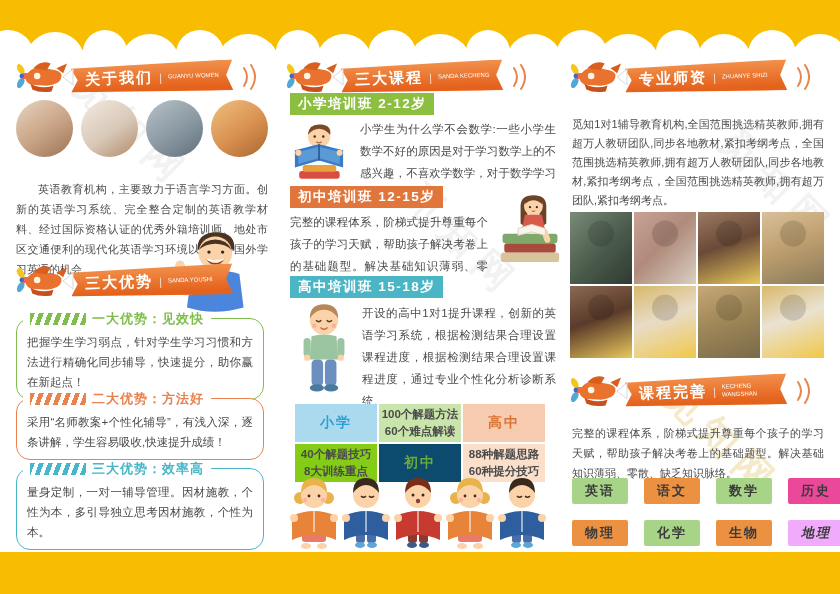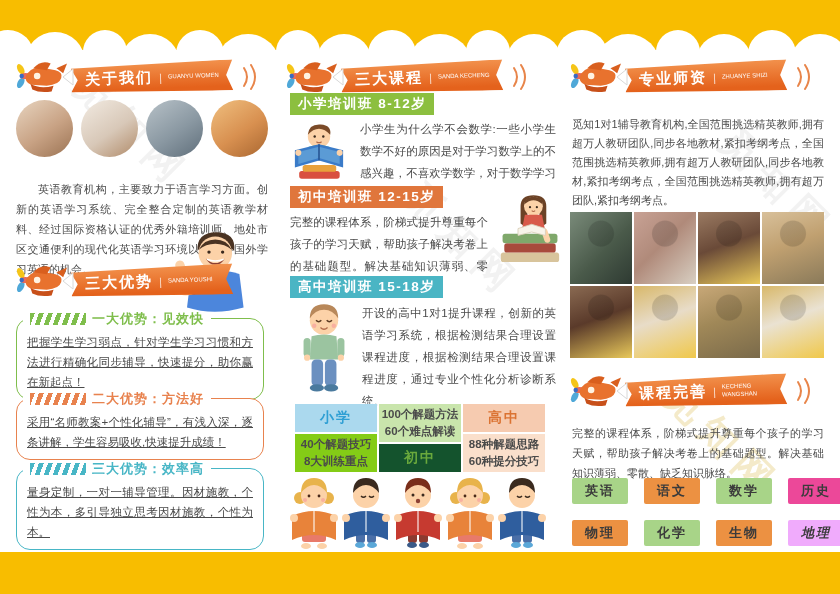--- a/index.html
+++ b/index.html
@@ -34,38 +34,38 @@
   .c1{background:linear-gradient(145deg,#E8D5C0 0%,#C8A284 55%,#9A7252 100%);}
   .c2{background:linear-gradient(145deg,#F2EBE2 0%,#D8C8B8 55%,#B08A68 100%);}
   .c3{background:linear-gradient(145deg,#B8C2C8 0%,#8A98A2 55%,#5F6E7A 100%);}
   .c4{background:linear-gradient(145deg,#F0C080 0%,#D89050 55%,#A86630 100%);}
   .para{position:absolute;font-size:11px;line-height:20px;text-align:justify;color:#4a4a4a;}
   .about-para{left:16px;top:168px;width:252px;text-indent:2em;}
 
   .thumb-boy{position:absolute;left:150px;top:228px;width:118px;height:88px;z-index:4;}
 
   .adv-box{position:absolute;left:16px;width:226px;border:1.6px solid var(--c);
-           border-radius:14px;padding:13px 10px 7px 10px;background:#fff;text-decoration:underline;}
+           border-radius:14px;padding:13px 10px 7px 10px;background:#fff;}
   .adv-head{position:absolute;top:-9px;left:6px;display:flex;align-items:center;gap:6px;
             background:#fff;padding:0 7px;}
   .slashes{width:56px;height:12px;
            background:repeating-linear-gradient(110deg,var(--c) 0 4.5px,transparent 4.5px 8.5px);}
   .adv-title{font-size:13px;font-weight:bold;color:var(--c);letter-spacing:1px;white-space:nowrap;}
   .adv-body{font-size:11.5px;line-height:20px;text-align:justify;}
 
   
   .course-tag{position:absolute;left:290px;padding:2px 8px;font-size:13.5px;font-weight:bold;
               color:#fff;letter-spacing:1.5px;z-index:3;white-space:nowrap;}
   .course-text{position:absolute;font-size:11.5px;line-height:22px;text-align:justify;}
   .illus{position:absolute;}
 
   .score-table{position:absolute;left:295px;top:404px;display:flex;gap:2px;}
   .score-col{display:flex;flex-direction:column;gap:2px;width:82px;}
   .cell{display:flex;flex-direction:column;align-items:center;justify-content:center;}
-  .cell.head{height:28px;font-size:14px;font-weight:bold;letter-spacing:2px;}
+  .cell.head{height:38px;font-size:14px;font-weight:bold;letter-spacing:2px;}
   .cell.body{height:38px;font-size:11.5px;font-weight:bold;color:#4a4a4a;line-height:1.45;}
   .cell-line{display:block;white-space:nowrap;}
 
   .kids{position:absolute;left:288px;top:468px;width:260px;height:84px;z-index:2;}
 
   
   .teach-para{left:572px;top:104px;width:252px;line-height:19px;}
   .photo-grid{position:absolute;left:570px;top:212px;width:254px;display:grid;
               grid-template-columns:repeat(4,62px);gap:2px;}
   .tphoto{width:62px;height:72px;position:relative;}
@@ -372,21 +372,21 @@
       <span class="ribbon-divider">|</span>
       <span class="ribbon-sub">SANDA KECHENG</span>
     </div>
     <svg class="swish">
         <use href="#sym-swish"></use>
       </svg>
   </div>
 
   <div class="course-tag" style="top: 93px; background-color: rgb(140, 191, 63);">
     <span>小学培训班</span>
-    <span>8-12岁</span>
+    <span>2-12岁</span>
   </div>
   <svg class="illus" style="left:288px;top:120px;width:62px;height:64px;">
       <use href="#sym-read-boy"></use>
     </svg>
   <p class="course-text" style="left:360px;top:106px;width:196px;">小学生为什么学不会数学:一些小学生数学不好的原因是对于学习数学上的不感兴趣，不喜欢学数学，对于数学学习上的失去兴趣。</p>
 
   <div class="course-tag" style="top: 186px; background-color: rgb(224, 118, 60);">
     <span>初中培训班</span>
     <span>12-15岁</span>
   </div>
@@ -410,21 +410,21 @@
       <div class="cell body" style="background-color: #84cc16;">
         <span class="cell-line">40个解题技巧</span>
         <span class="cell-line">8大训练重点</span>
       </div>
     </div>
     <div class="score-col">
       <div class="cell body" style="background-color: rgb(201, 229, 172);">
         <span class="cell-line">100个解题方法</span>
         <span class="cell-line">60个难点解读</span>
       </div>
-      <div class="cell head" style="background-color: #14532d; color: rgb(106, 169, 60);">初中</div>
+      <div class="cell head" style="background-color: #0c4a6e; color: rgb(106, 169, 60);">初中</div>
     </div>
     <div class="score-col">
       <div class="cell head" style="background-color: rgb(246, 203, 176); color: rgb(219, 115, 50);">高中</div>
       <div class="cell body" style="background-color: rgb(250, 223, 203);">
         <span class="cell-line">88种解题思路</span>
         <span class="cell-line">60种提分技巧</span>
       </div>
     </div>
   </div>
 

